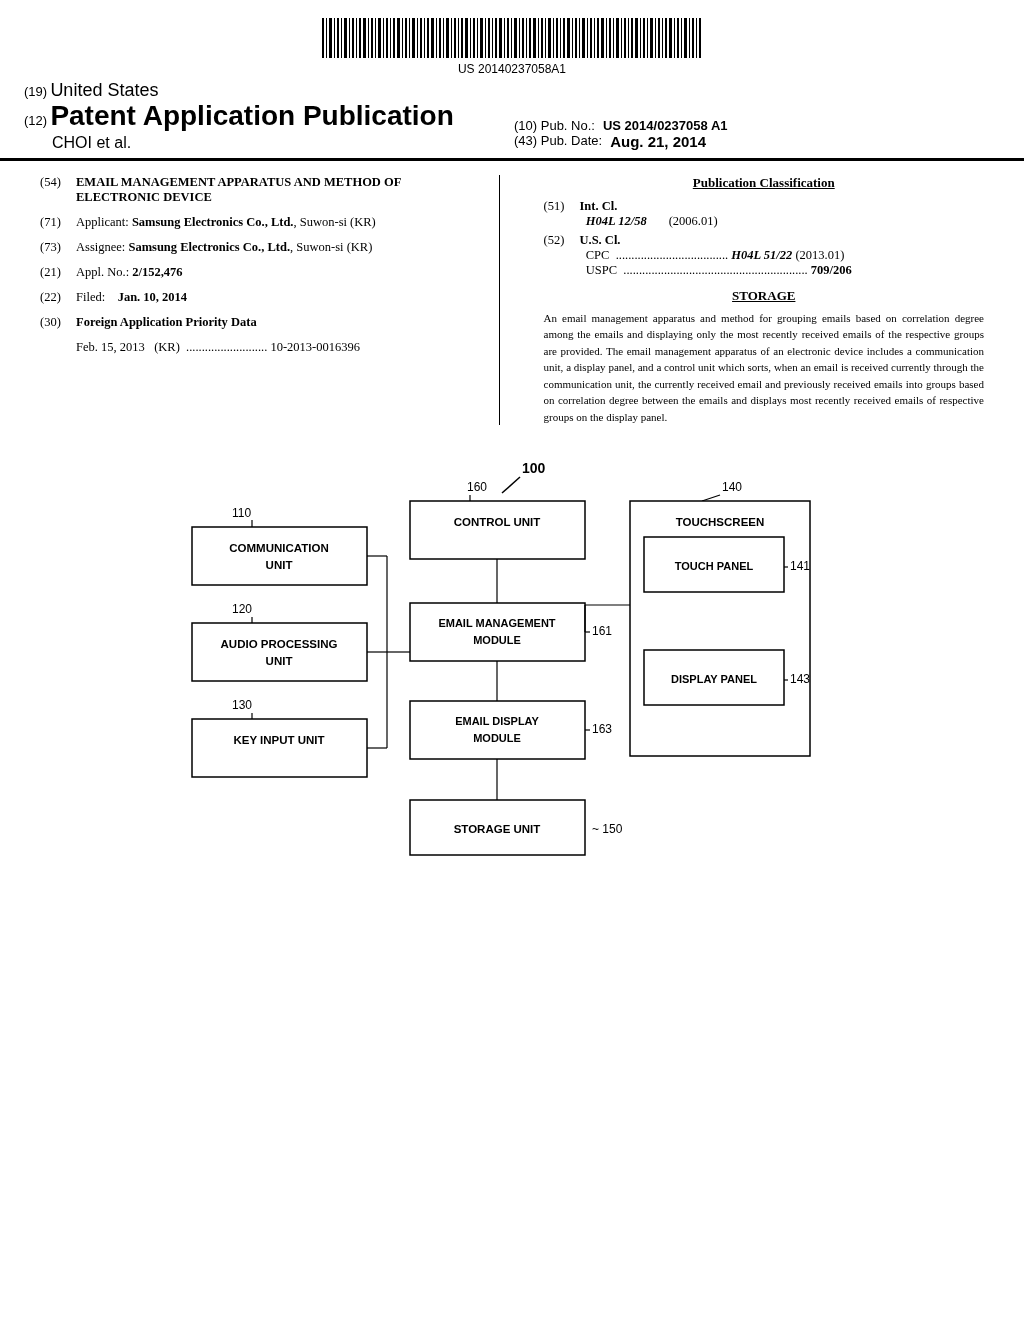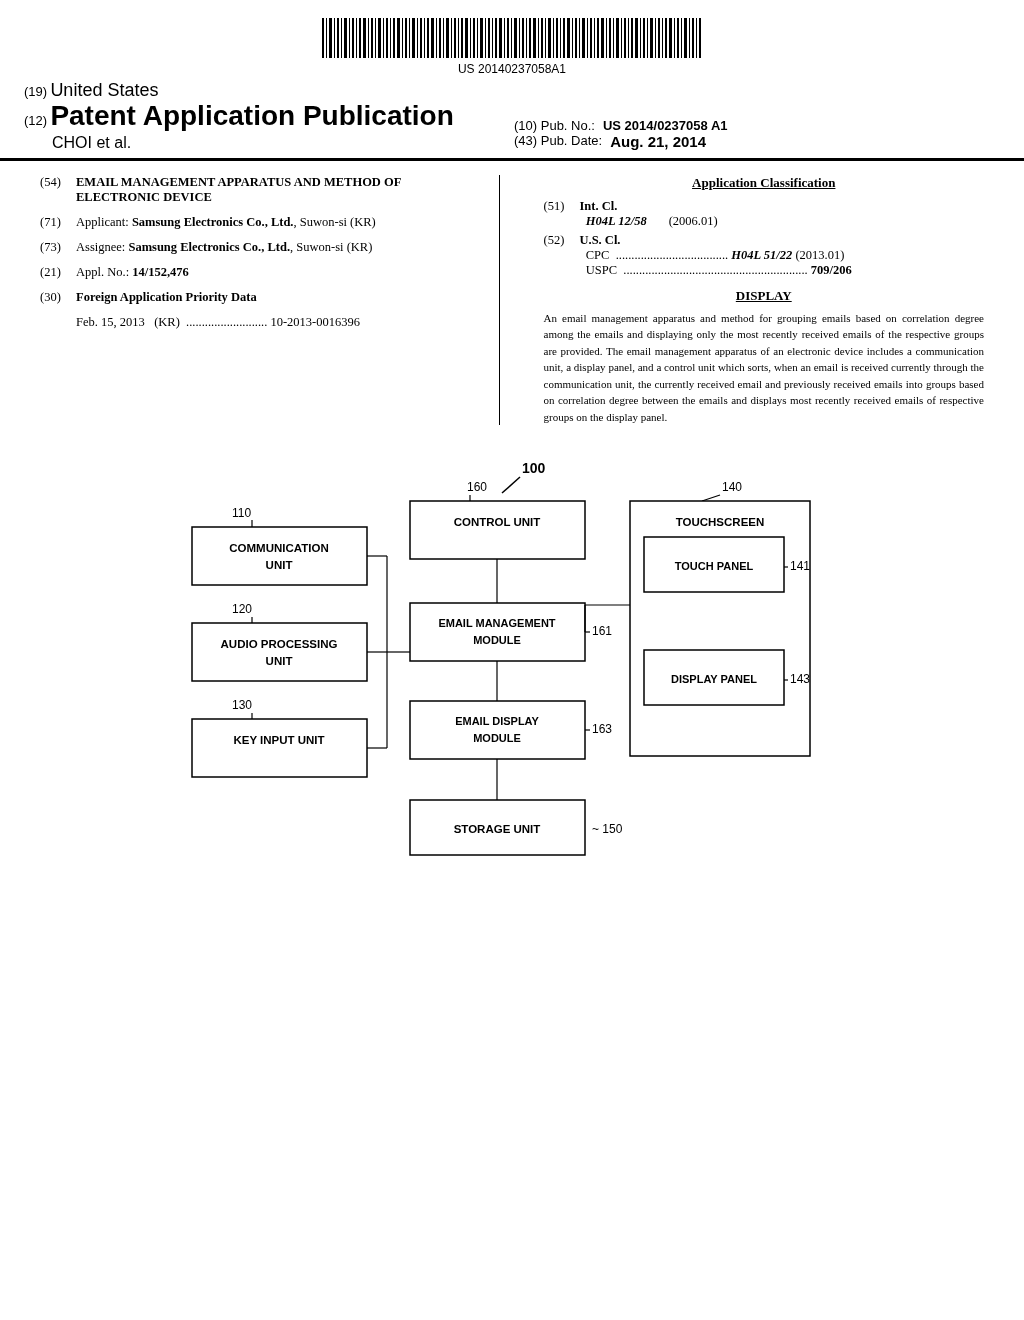--- a/index.html
+++ b/index.html
@@ -282,57 +282,61 @@
     </div>
 
 
     <div class="left-item">
       <span class="left-item-num">(73)</span>
       <span class="left-item-content">Assignee: <strong>Samsung Electronics Co., Ltd.</strong>, Suwon-si (KR)</span>
     </div>
 
     <div class="left-item">
       <span class="left-item-num">(21)</span>
-      <span class="left-item-content">Appl. No.: <strong>14/152,476</strong></span>
-    </div>
-
+      <span class="left-item-content">Appl. No.: <strong>2/152,476</strong></span>
+    </div>
+
+    <div class="left-item">
+      <span class="left-item-num">(22)</span>
+      <span class="left-item-content">Filed: &nbsp;&nbsp;&nbsp;<strong>Jan. 10, 2014</strong></span>
+    </div>
 
     <div class="left-item">
       <span class="left-item-num">(30)</span>
       <span class="left-item-content" style="font-weight:bold;">Foreign Application Priority Data</span>
     </div>
 
     <div class="left-item">
       <span class="left-item-num" style="min-width:36px;"></span>
       <span class="left-item-content">Feb. 15, 2013 &nbsp;&nbsp;(KR) &nbsp;.......................... 10-2013-0016396</span>
     </div>
 
   </div>
 
   <div class="right-col">
-    <div class="pub-class-title">Application Classification</div>
+    <div class="pub-class-title">Publication Classification</div>
 
     <div class="class-item">
       <span class="class-num">(51)</span>
       <span class="class-content">
         <strong>Int. Cl.</strong><br>
         &nbsp;&nbsp;<em style="font-style:italic; font-weight:bold;">H04L 12/58</em>&nbsp;&nbsp;&nbsp;&nbsp;&nbsp;&nbsp;&nbsp;(2006.01)
       </span>
     </div>
 
     <div class="class-item">
       <span class="class-num">(52)</span>
       <span class="class-content">
         <strong>U.S. Cl.</strong><br>
         &nbsp;&nbsp;CPC &nbsp;....................................&nbsp;<em style="font-style:italic; font-weight:bold;">H04L 51/22</em> (2013.01)<br>
         &nbsp;&nbsp;USPC &nbsp;...........................................................&nbsp;<strong>709/206</strong>
       </span>
     </div>
 
-    <div class="abstract-title">DISPLAY</div>
+    <div class="abstract-title">STORAGE</div>
     <div class="abstract-text">An email management apparatus and method for grouping emails based on correlation degree among the emails and displaying only the most recently received emails of the respective groups are provided. The email management apparatus of an electronic device includes a communication unit, a display panel, and a control unit which sorts, when an email is received currently through the communication unit, the currently received email and previously received emails into groups based on correlation degree between the emails and displays most recently received emails of respective groups on the display panel.</div>
 
   </div>
 </div>
 
 <div class="diagram-area">
   <svg width="700" height="440" viewBox="0 0 700 440" style="display:block; margin: 0 auto;">
 
     <text x="360" y="18" font-family="Arial" font-size="14" font-weight="bold">100</text>
 

